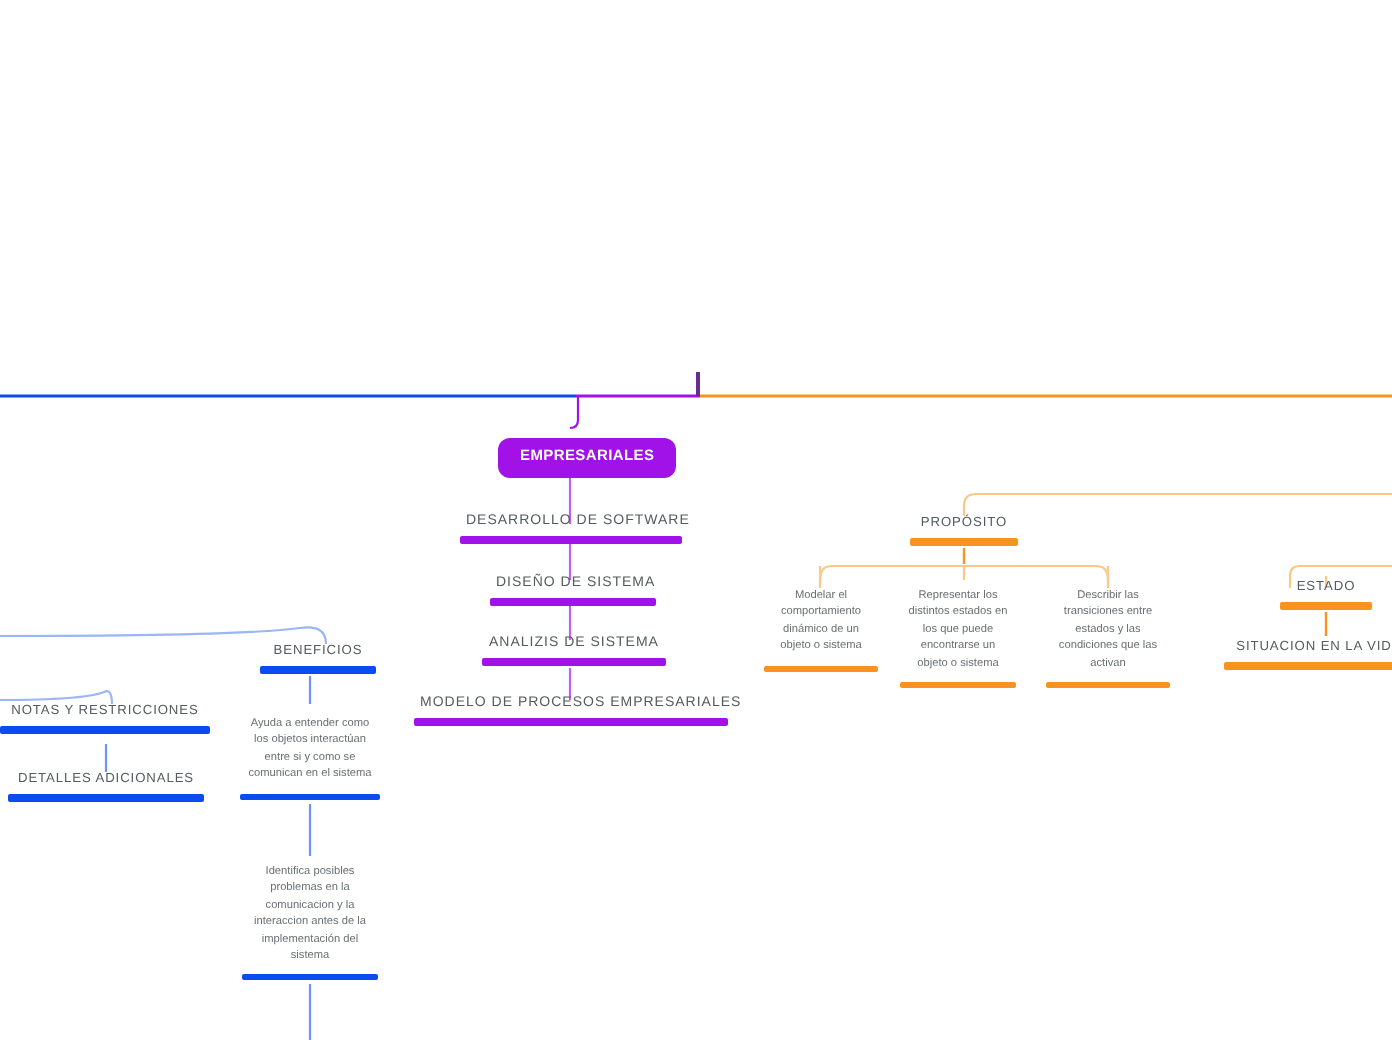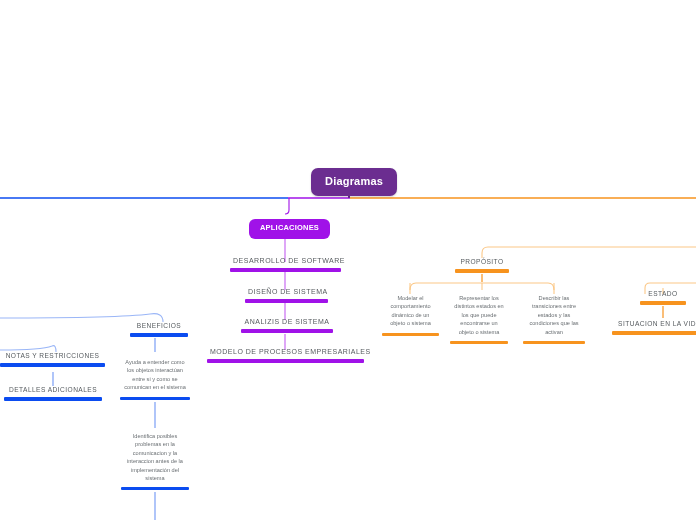--- a/index.html
+++ b/index.html
@@ -133,26 +133,23 @@
 
     <path d="M0 318 Q120 318 150 314 Q163 312 163 322" stroke="#9ab6f7" stroke-width="1.1" fill="none"></path>
     <path d="M155 338 V352" stroke="#6e95f5" stroke-width="1.1" fill="none"></path>
     <path d="M155 402 V428" stroke="#6e95f5" stroke-width="1.1" fill="none"></path>
     <path d="M155 492 V520" stroke="#6e95f5" stroke-width="1.1" fill="none"></path>
 
     <path d="M0 350 Q42 350 52 346 Q56 344 56 352" stroke="#9ab6f7" stroke-width="1.1" fill="none"></path>
     <path d="M53 372 V386" stroke="#6e95f5" stroke-width="1.1" fill="none"></path>
   </svg>
 
-  <div class="node root" style="left:311px; top:168px;">
-    <span class="label">Diagramas</span>
-  </div>
 
   <div class="node pill-magenta" style="left:249px; top:219px;">
-    <span class="label">APLICACIONES</span>
+    <span class="label">EMPRESARIALES</span>
   </div>
 
   <div class="node uline thick cap-lg" style="left:230px; top:257px; width:111px;">
     <span class="label">DESARROLLO DE SOFTWARE</span>
     <span class="bar bar-purple" style="width:111px;"></span>
   </div>
 
   <div class="node uline thick cap-lg" style="left:245px; top:288px; width:83px;">
     <span class="label">DISEÑO DE SISTEMA</span>
     <span class="bar bar-purple" style="width:83px;"></span>

